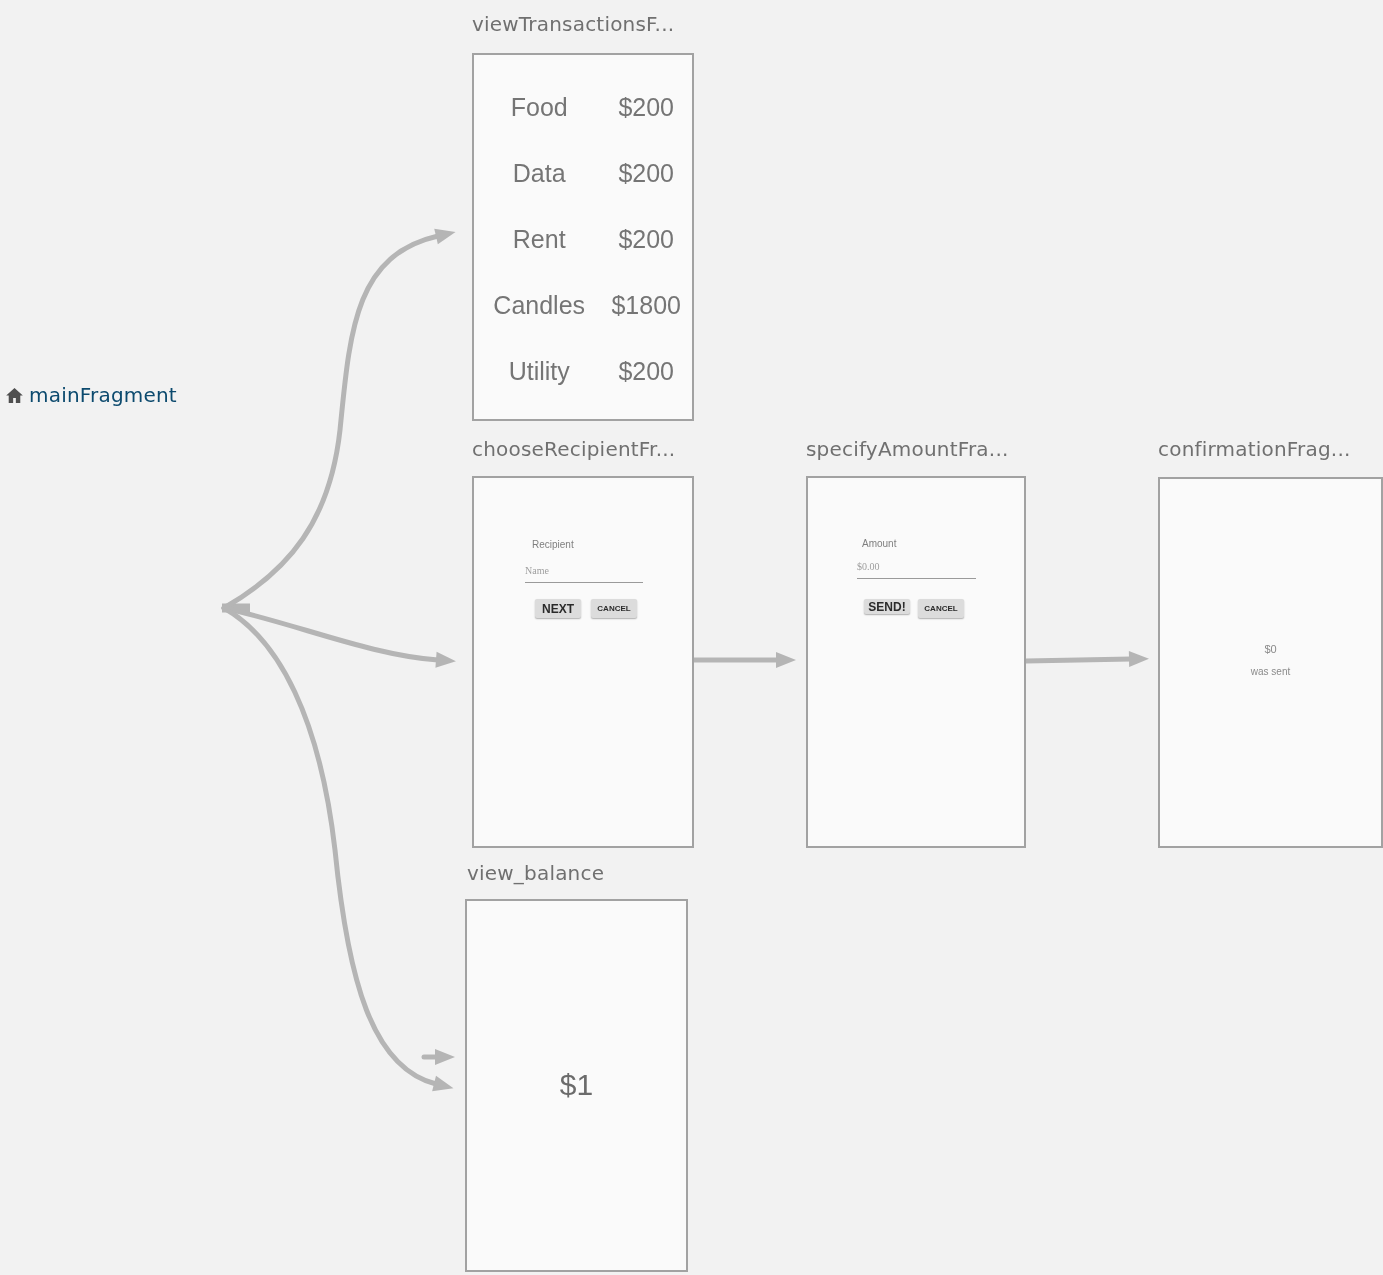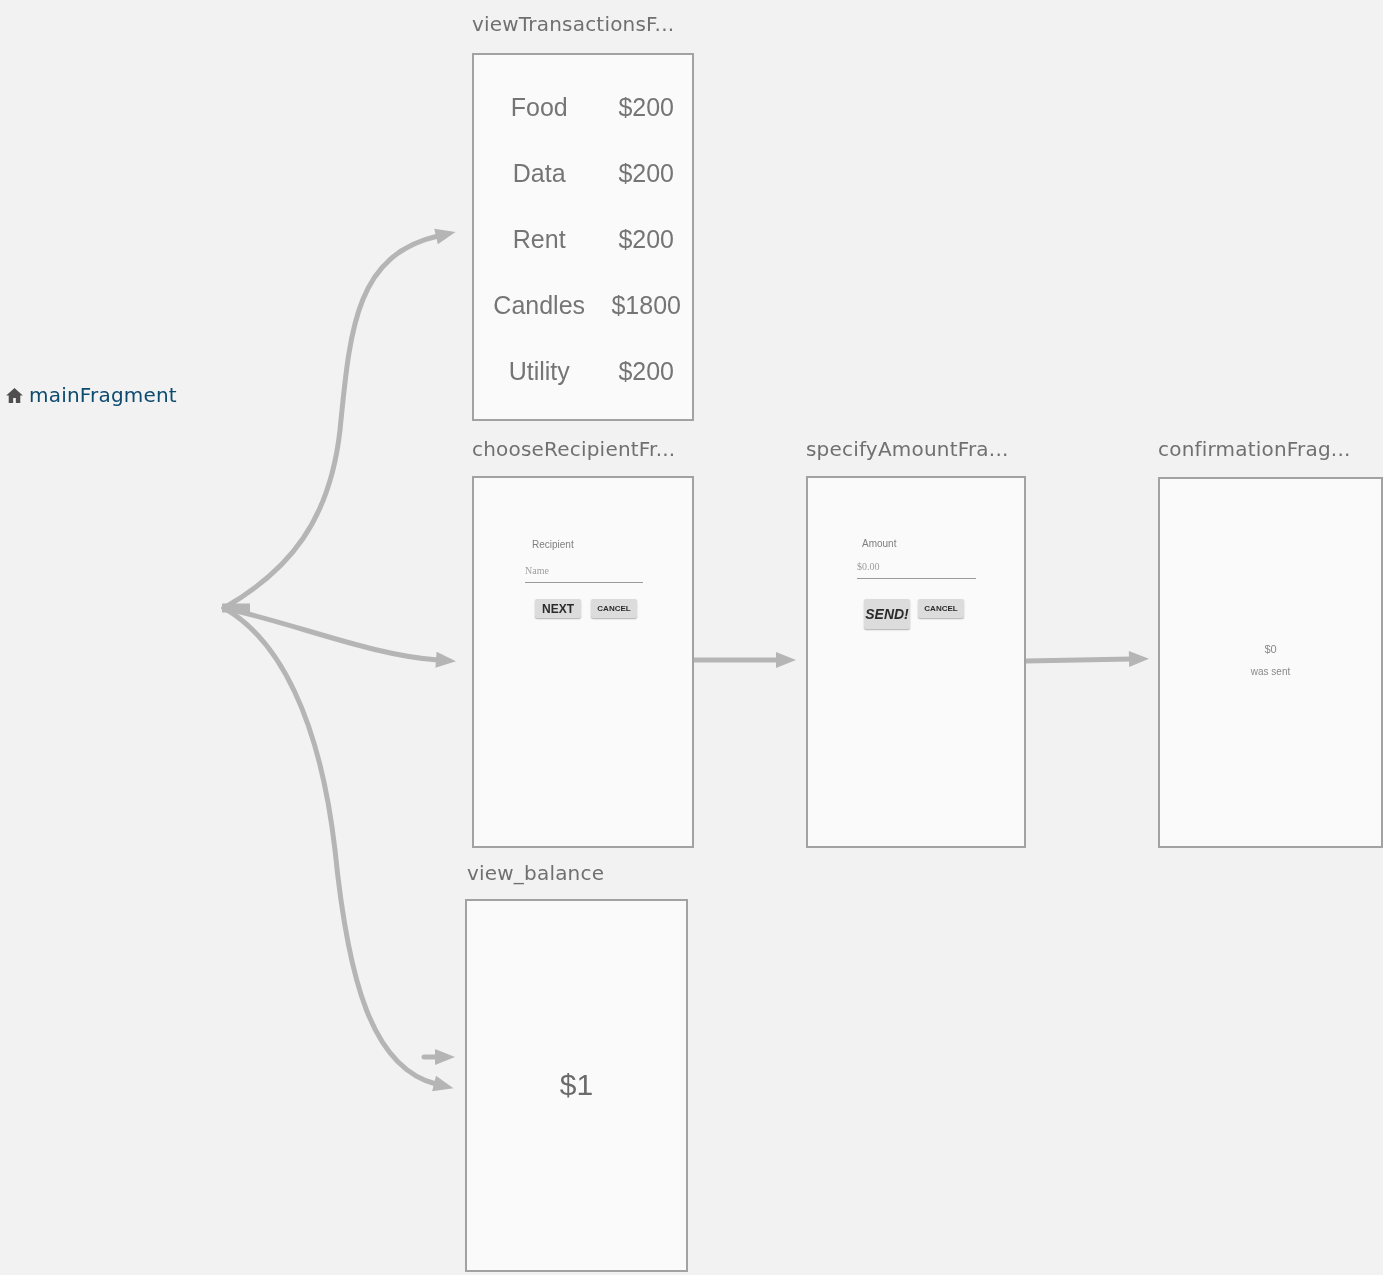--- a/index.html
+++ b/index.html
@@ -168,21 +168,21 @@
     <div class="dev-btn" style="left:117px; top:121px; width:46px; height:19px; font-size:8px;">CANCEL</div>
   </div>
 
   <div class="frag-title" style="left:806px; top:437px;">
     <span>specifyAmountFra...</span>
   </div>
   <div class="panel" style="left:806px; top:476px; width:220px; height:372px;">
     <div class="tiny-label" style="left:54px; top:60px;">Amount</div>
     <div class="field-text" style="left:49px; top:83px;">$0.00</div>
     <div class="field-line" style="left:49px; top:100px; width:119px;"></div>
-    <div class="dev-btn" style="left:56px; top:121px; width:46px; height:30px; font-size:14px;font-style:italic;">SEND!</div>
+    <div class="dev-btn" style="left:56px; top:121px; width:46px; height:15px; font-size:12px;">SEND!</div>
     <div class="dev-btn" style="left:110px; top:121px; width:46px; height:19px; font-size:8px;">CANCEL</div>
   </div>
 
   <div class="frag-title" style="left:1158px; top:437px;">
     <span>confirmationFrag...</span>
   </div>
   <div class="panel" style="left:1158px; top:477px; width:225px; height:371px;">
     <div class="center-txt" style="top:164px; font-size:11px;">$0</div>
     <div class="center-txt" style="top:187px; font-size:10px;">was sent</div>
   </div>

